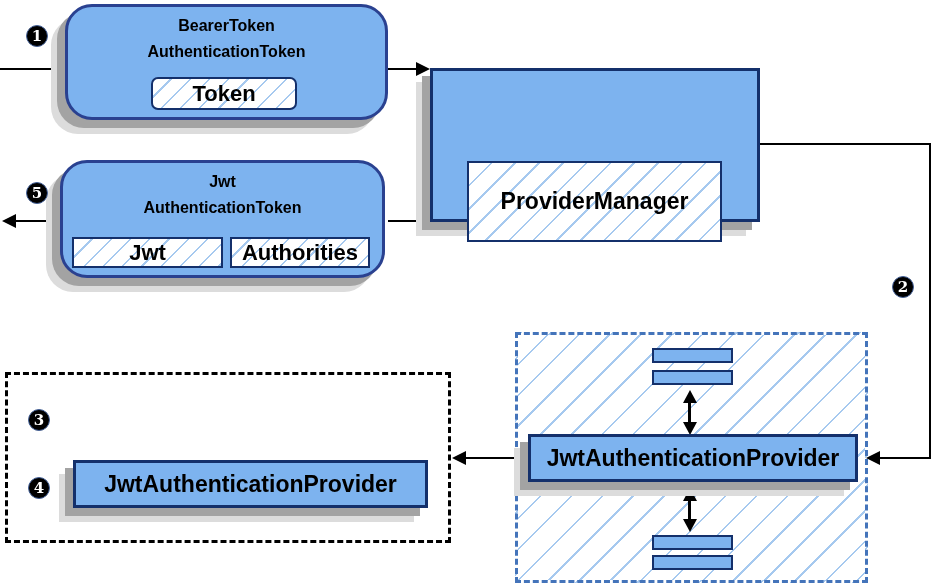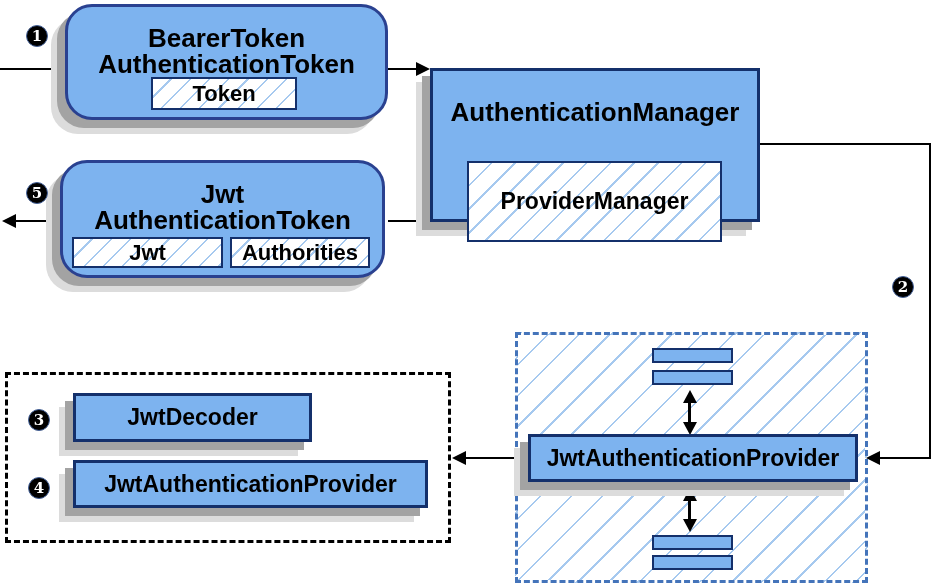--- a/index.html
+++ b/index.html
@@ -27,23 +27,22 @@
     border-radius:27px;
     box-shadow:-8px 8px 0 0 var(--shadow-dark),-14px 14px 0 0 var(--shadow-light);
   }
   .rect-node{
     position:absolute;box-sizing:border-box;
     background:var(--node-fill);
     border:3px solid var(--rect-border);
     box-shadow:-8px 8px 0 0 var(--shadow-dark),-14px 14px 0 0 var(--shadow-light);
   }
   .node-title{
-    text-align:center;font-weight:bold;font-size:26px;line-height:26px;
+    text-align:center;font-weight:bold;font-size:16px;line-height:26px;
     white-space:pre-line;
-    margin-top:12px;
   }
   .field{
     position:absolute;box-sizing:border-box;
     border:2.5px solid var(--rect-border);
     background-color:#fff;
     background-image:repeating-linear-gradient(135deg,rgba(0,0,0,0) 0px,rgba(0,0,0,0) 12px,var(--hatch-line) 12px,var(--hatch-line) 13.6px);
     display:flex;align-items:center;justify-content:center;
     font-weight:bold;font-size:22px;
   }
   .impl-box{
@@ -129,50 +128,46 @@
   <div class="tri tri-down" style="left:683px;top:519px;"></div>
 
   <div class="bar" style="left:652px;top:348px;"></div>
   <div class="bar" style="left:652px;top:370px;"></div>
   <div class="bar" style="left:652px;top:535px;"></div>
   <div class="bar" style="left:652px;top:555px;"></div>
 
   <div class="rounded-node" style="left:65px;top:4px;width:323px;height:116px;">
     <div class="node-title" style="padding-top:6px;">BearerToken
 AuthenticationToken</div>
-    <div class="field" style="left:83px;top:70px;width:146px;height:33px;">
+    <div class="field" style="left:83px;top:70px;width:146px;height:33px;border-radius:7px;">
       <span>Token</span>
     </div>
   </div>
 
   <div class="rect-node" style="left:430px;top:68px;width:330px;height:154px;">
-    <div class="node-title" style="padding-top:16px;">AuthenticationManager</div>
     <div class="impl-box" style="left:34px;top:53px;width:255px;height:81px;">
       <span>ProviderManager</span>
     </div>
   </div>
 
   <div class="rounded-node" style="left:60px;top:160px;width:325px;height:118px;">
     <div class="node-title" style="padding-top:6px;">Jwt
 AuthenticationToken</div>
     <div class="field" style="left:9px;top:74px;width:151px;height:31px;">
       <span>Jwt</span>
     </div>
     <div class="field" style="left:167px;top:74px;width:140px;height:31px;">
       <span>Authorities</span>
     </div>
   </div>
 
   <div class="rect-node label-node" style="left:528px;top:434px;width:330px;height:48px;font-size:23px;text-align:center;">
     <span>JwtAuthenticationProvider</span>
   </div>
 
-  <div class="rect-node label-node" style="left:73px;top:393px;width:239px;height:49px;font-size:23px;">
-    <span>JwtDecoder</span>
-  </div>
 
   <div class="rect-node label-node" style="left:73px;top:460px;width:355px;height:48px;font-size:23px;">
     <span>JwtAuthenticationProvider</span>
   </div>
 
   <div class="step-badge" style="left:26px;top:25px;">1</div>
   <div class="step-badge" style="left:892px;top:276px;">2</div>
   <div class="step-badge" style="left:28px;top:409px;">3</div>
   <div class="step-badge" style="left:28px;top:477px;">4</div>
   <div class="step-badge" style="left:26px;top:182px;">5</div>

